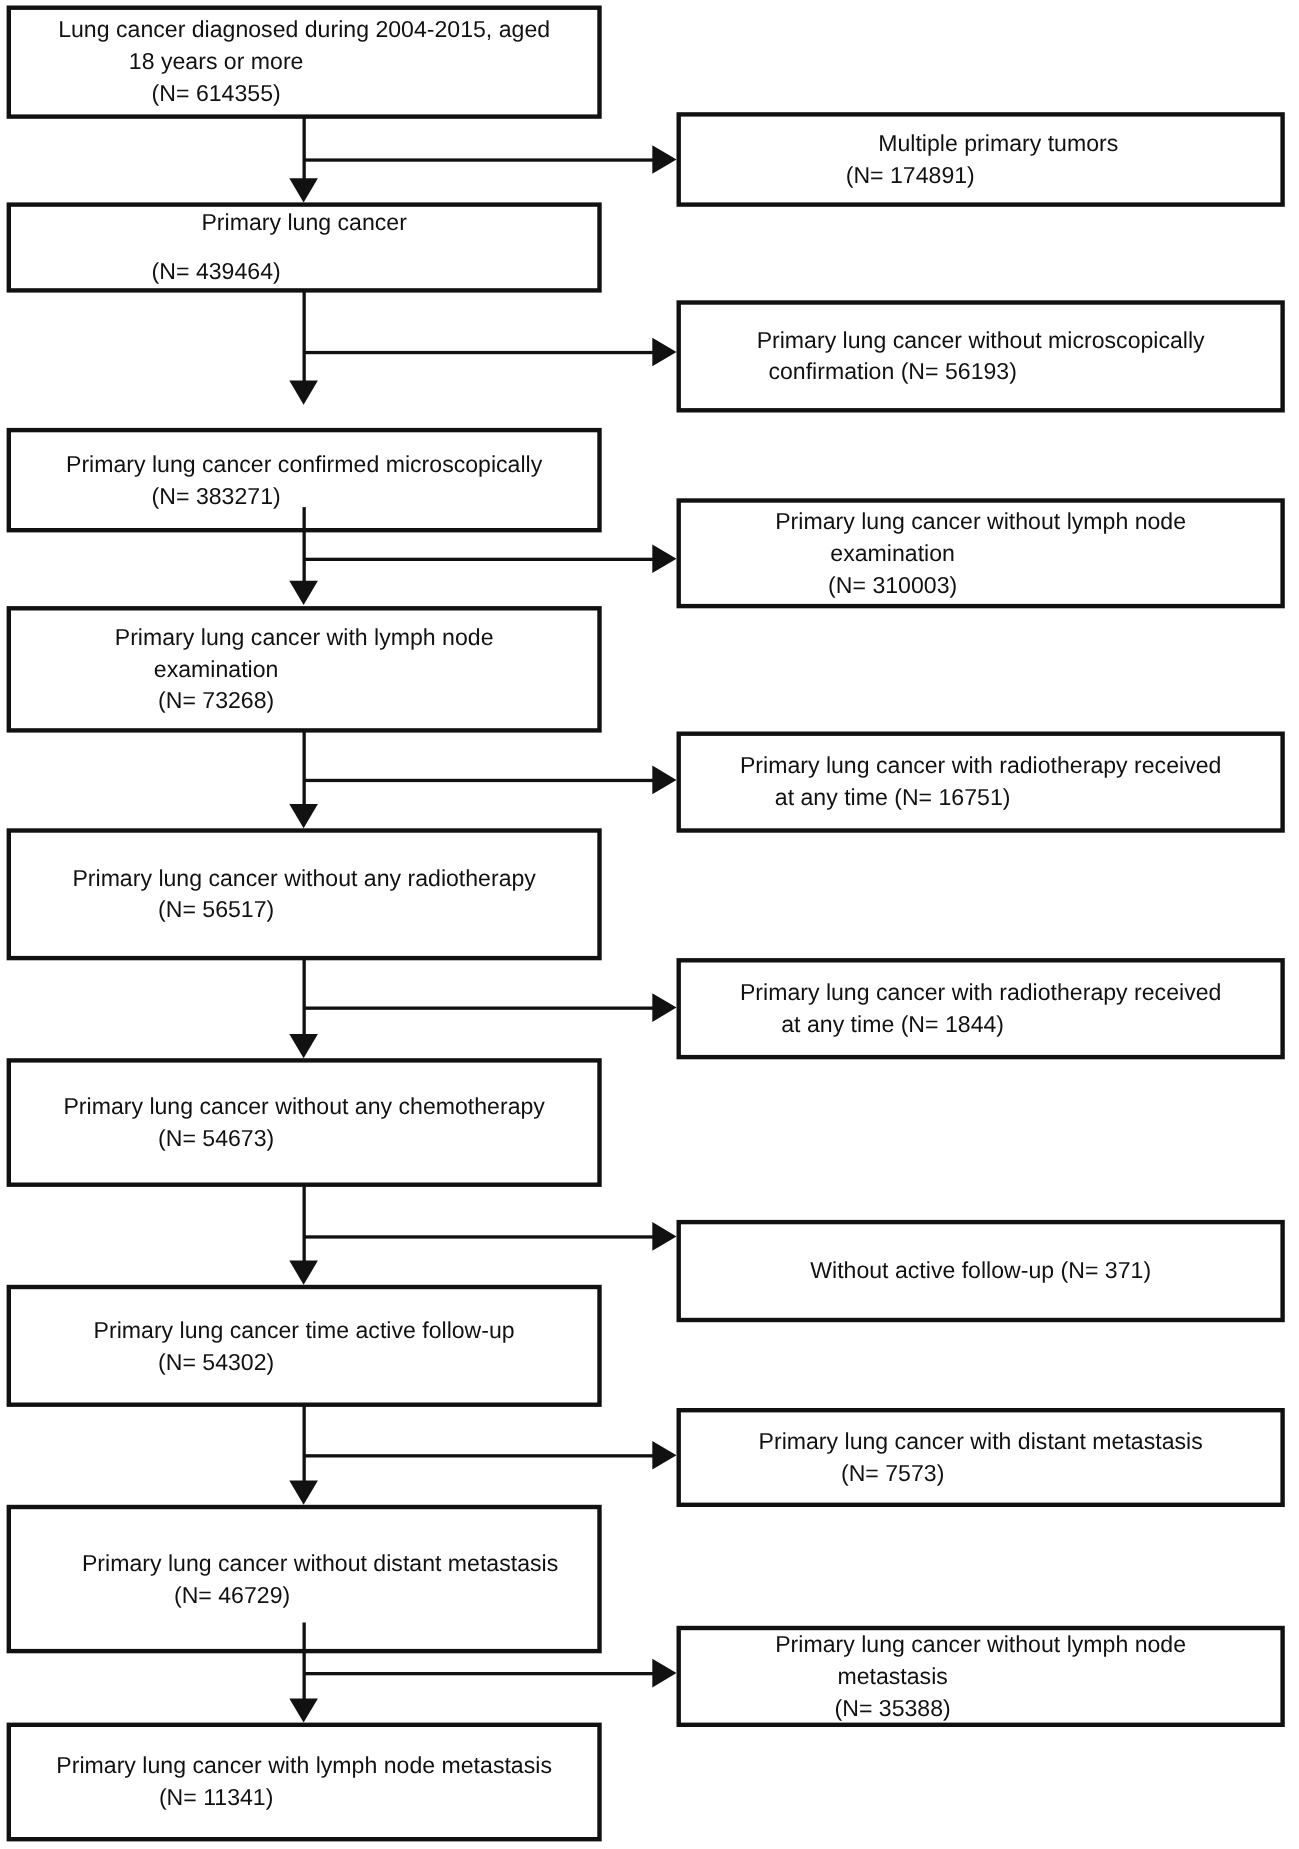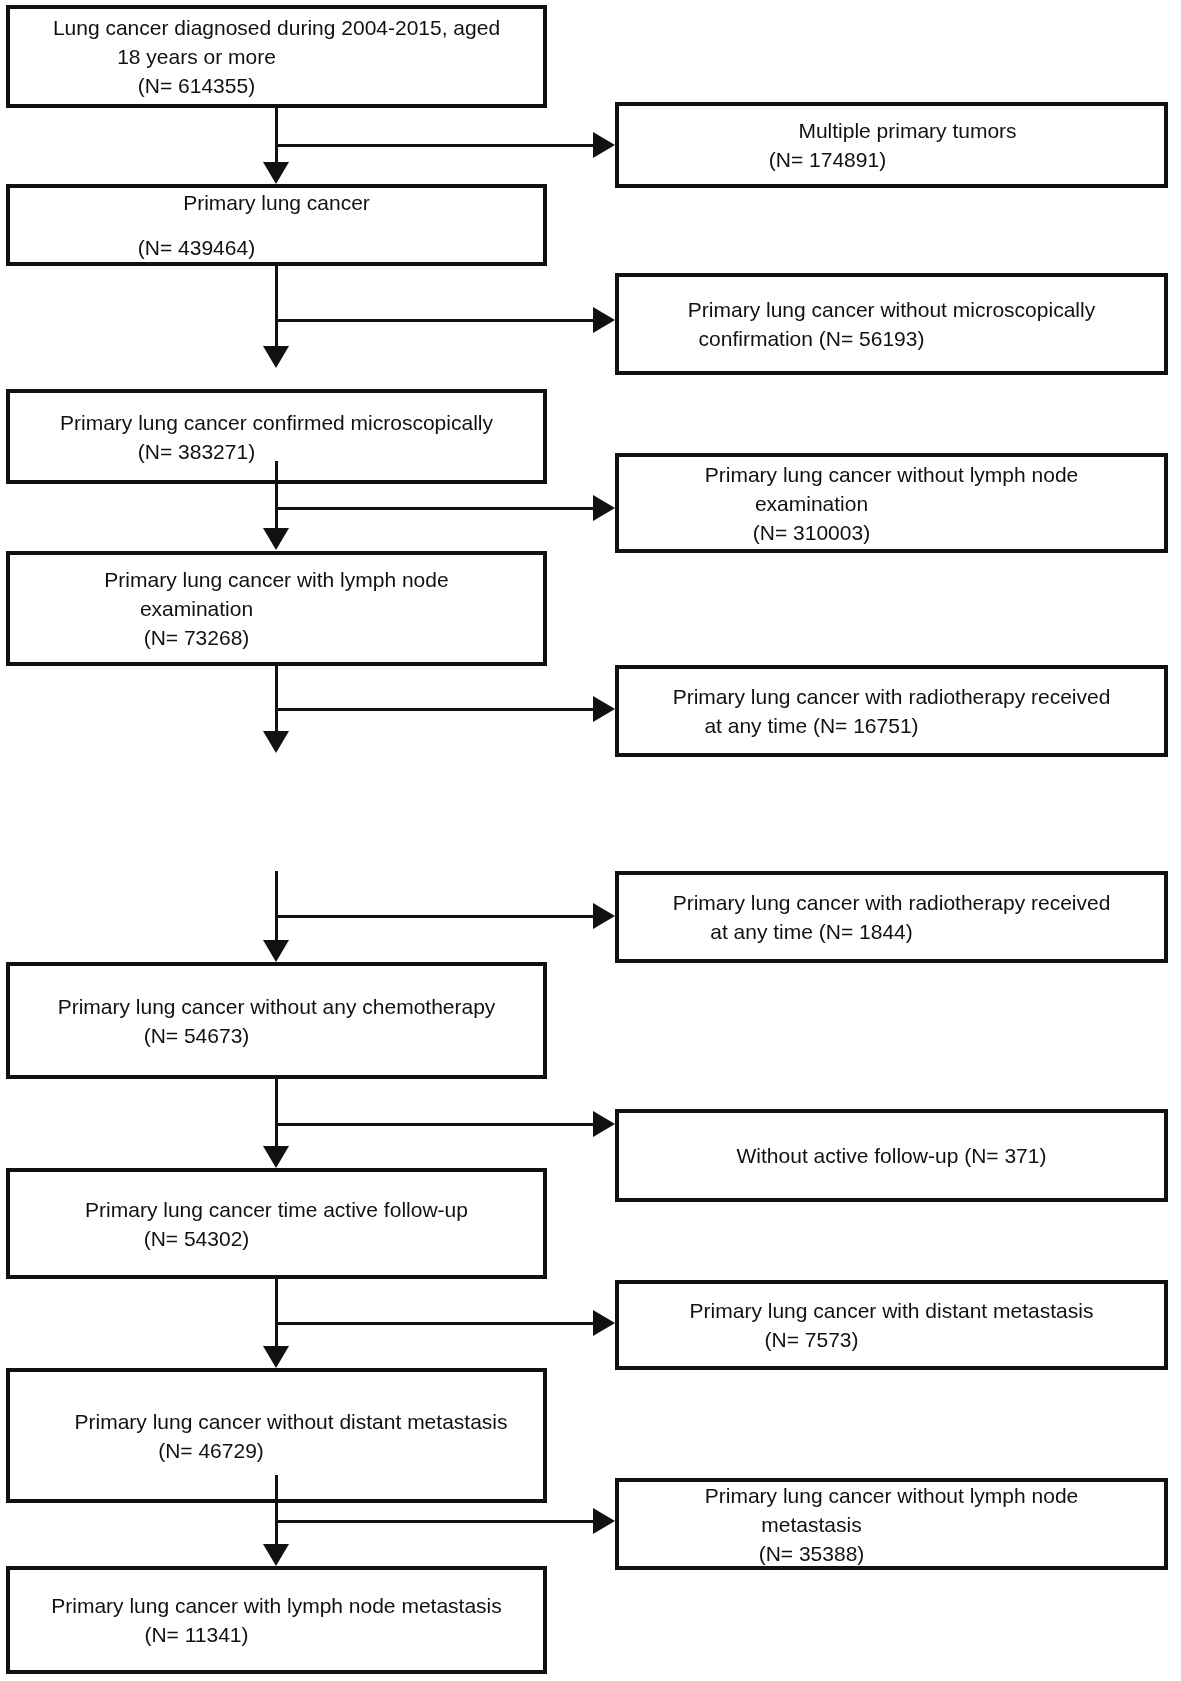--- a/index.html
+++ b/index.html
@@ -82,20 +82,24 @@
     <div class="ln">Primary lung cancer confirmed microscopically</div>
     <div class="ln">(N= 383271)</div>
   </div>
 
   <div class="node lcol" style="top:551px;height:115px;">
     <div class="ln">Primary lung cancer with lymph node</div>
     <div class="ln">examination</div>
     <div class="ln">(N= 73268)</div>
   </div>
 
+  <div class="node lcol" style="top:753px;height:120px;">
+    <div class="ln">Primary lung cancer without any radiotherapy</div>
+    <div class="ln">(N= 56517)</div>
+  </div>
 
   <div class="node lcol" style="top:962px;height:117px;">
     <div class="ln">Primary lung cancer without any chemotherapy</div>
     <div class="ln">(N= 54673)</div>
   </div>
 
   <div class="node lcol" style="top:1168px;height:111px;">
     <div class="ln">Primary lung cancer time active follow-up</div>
     <div class="ln">(N= 54302)</div>
   </div>

